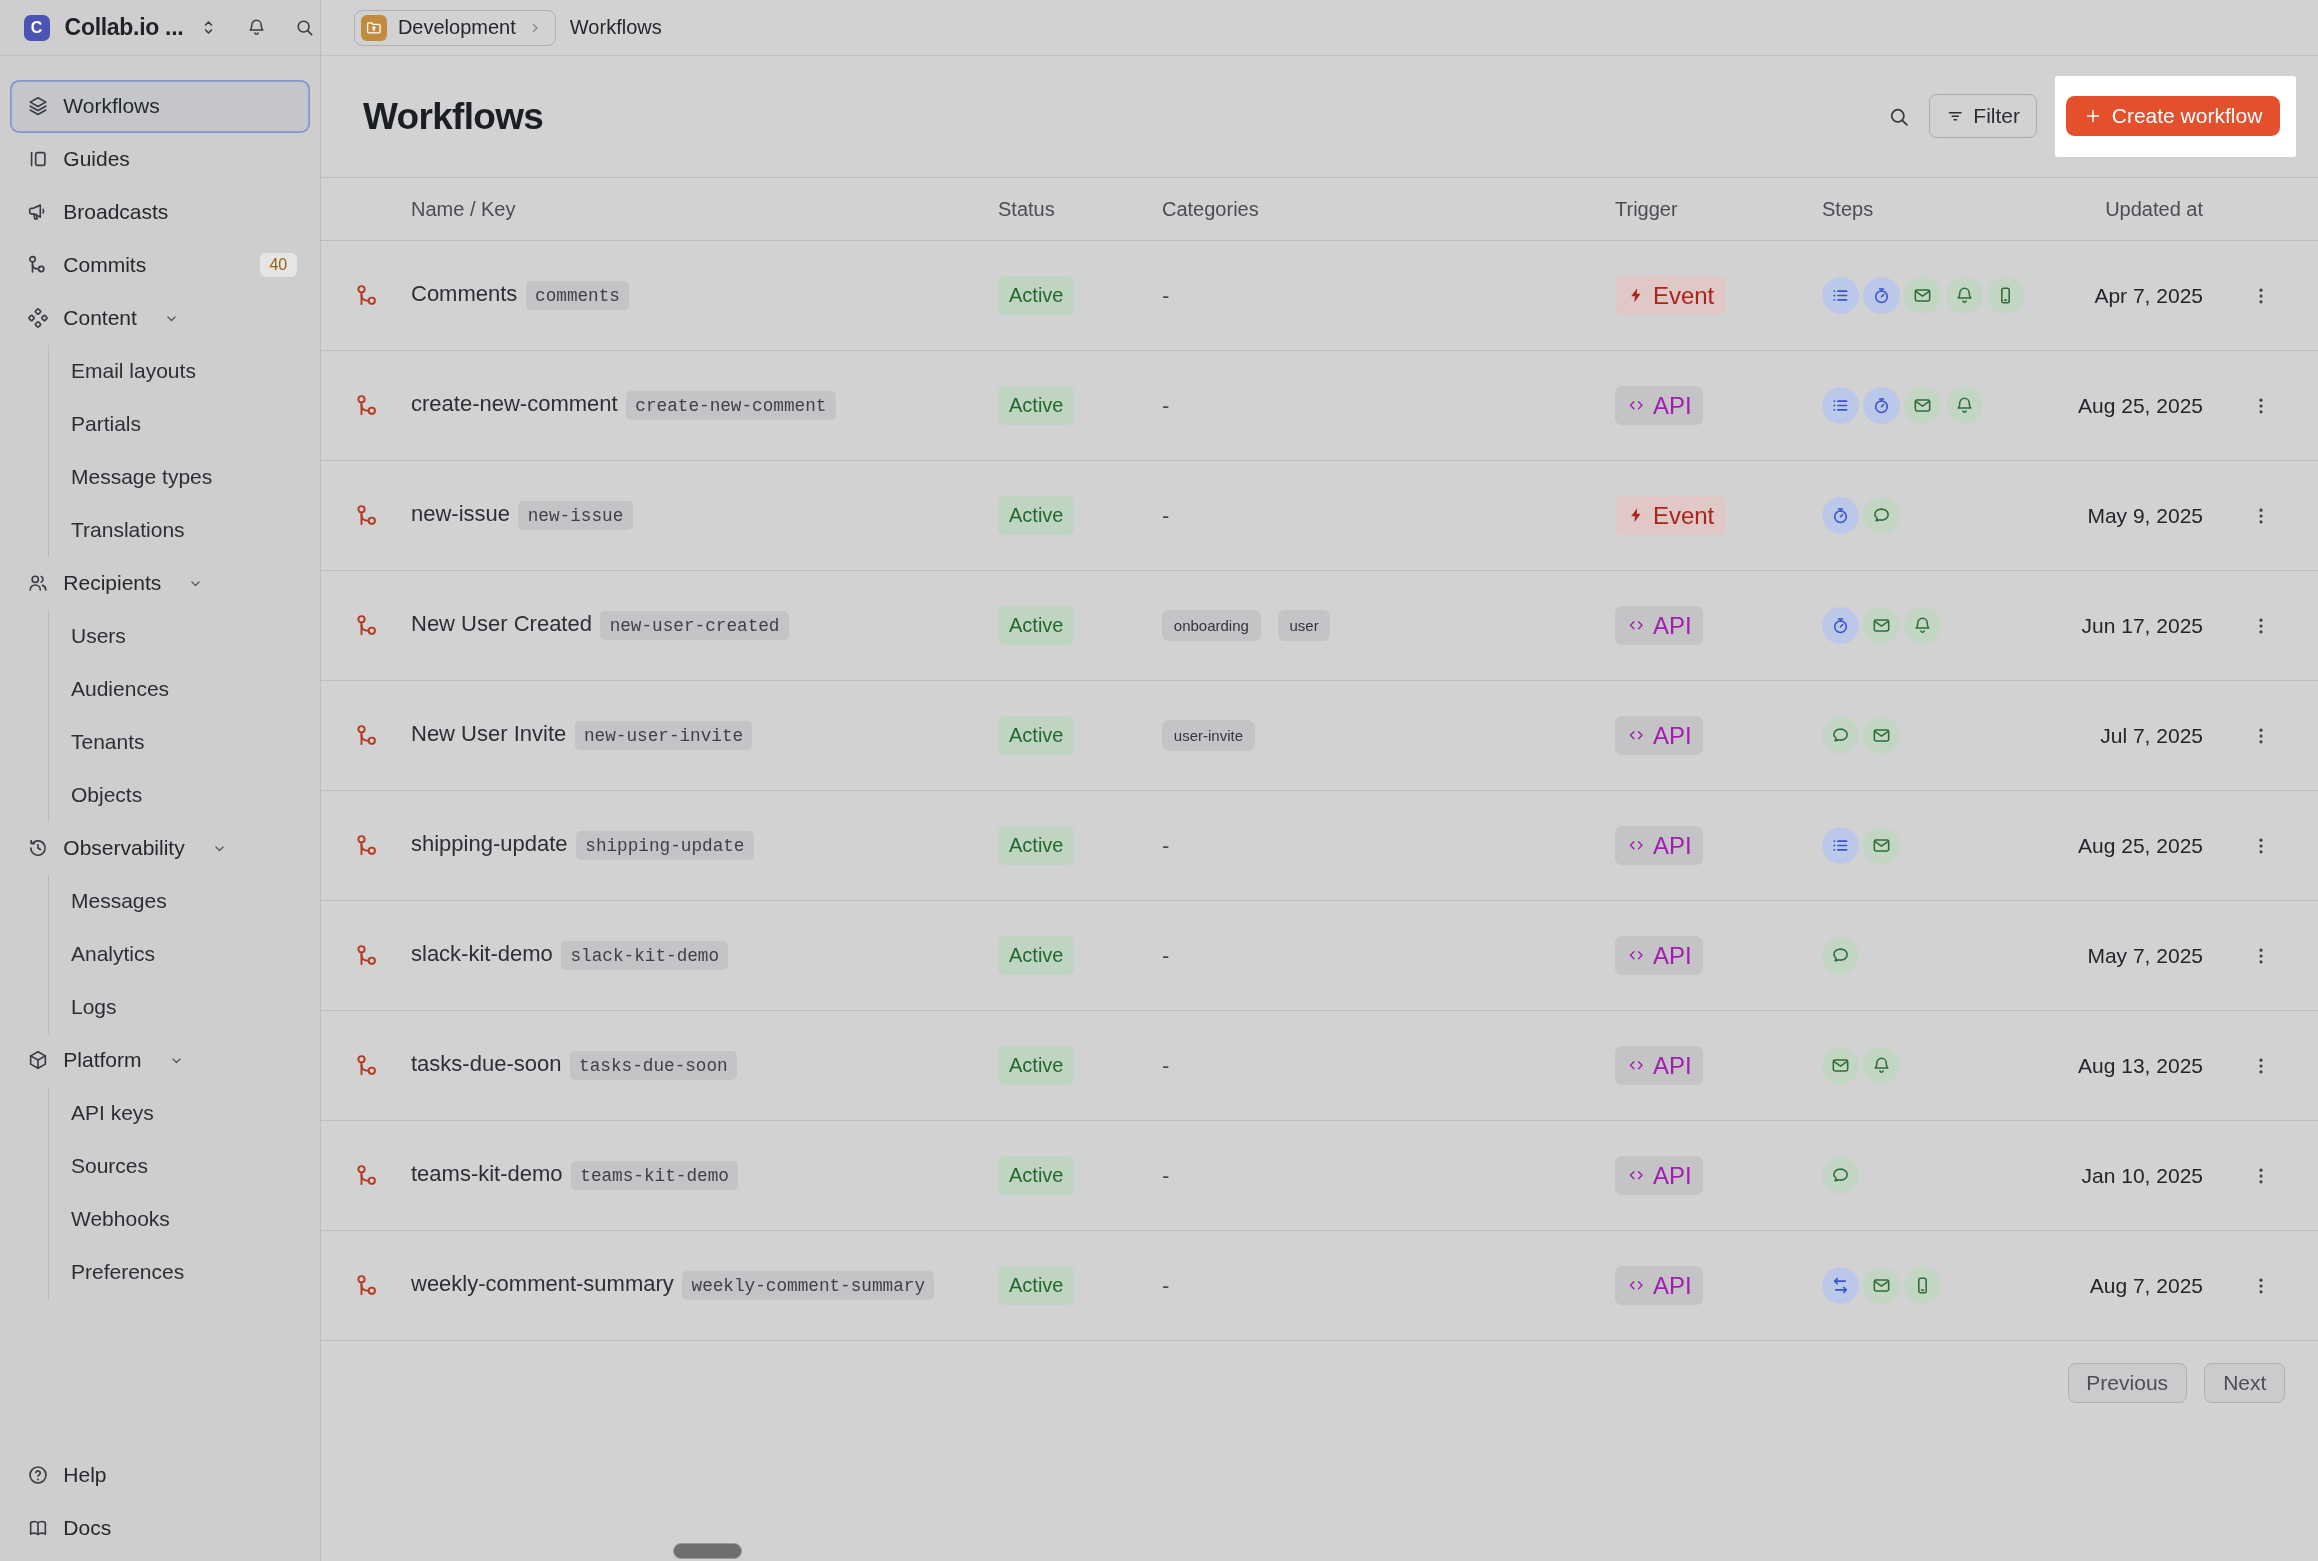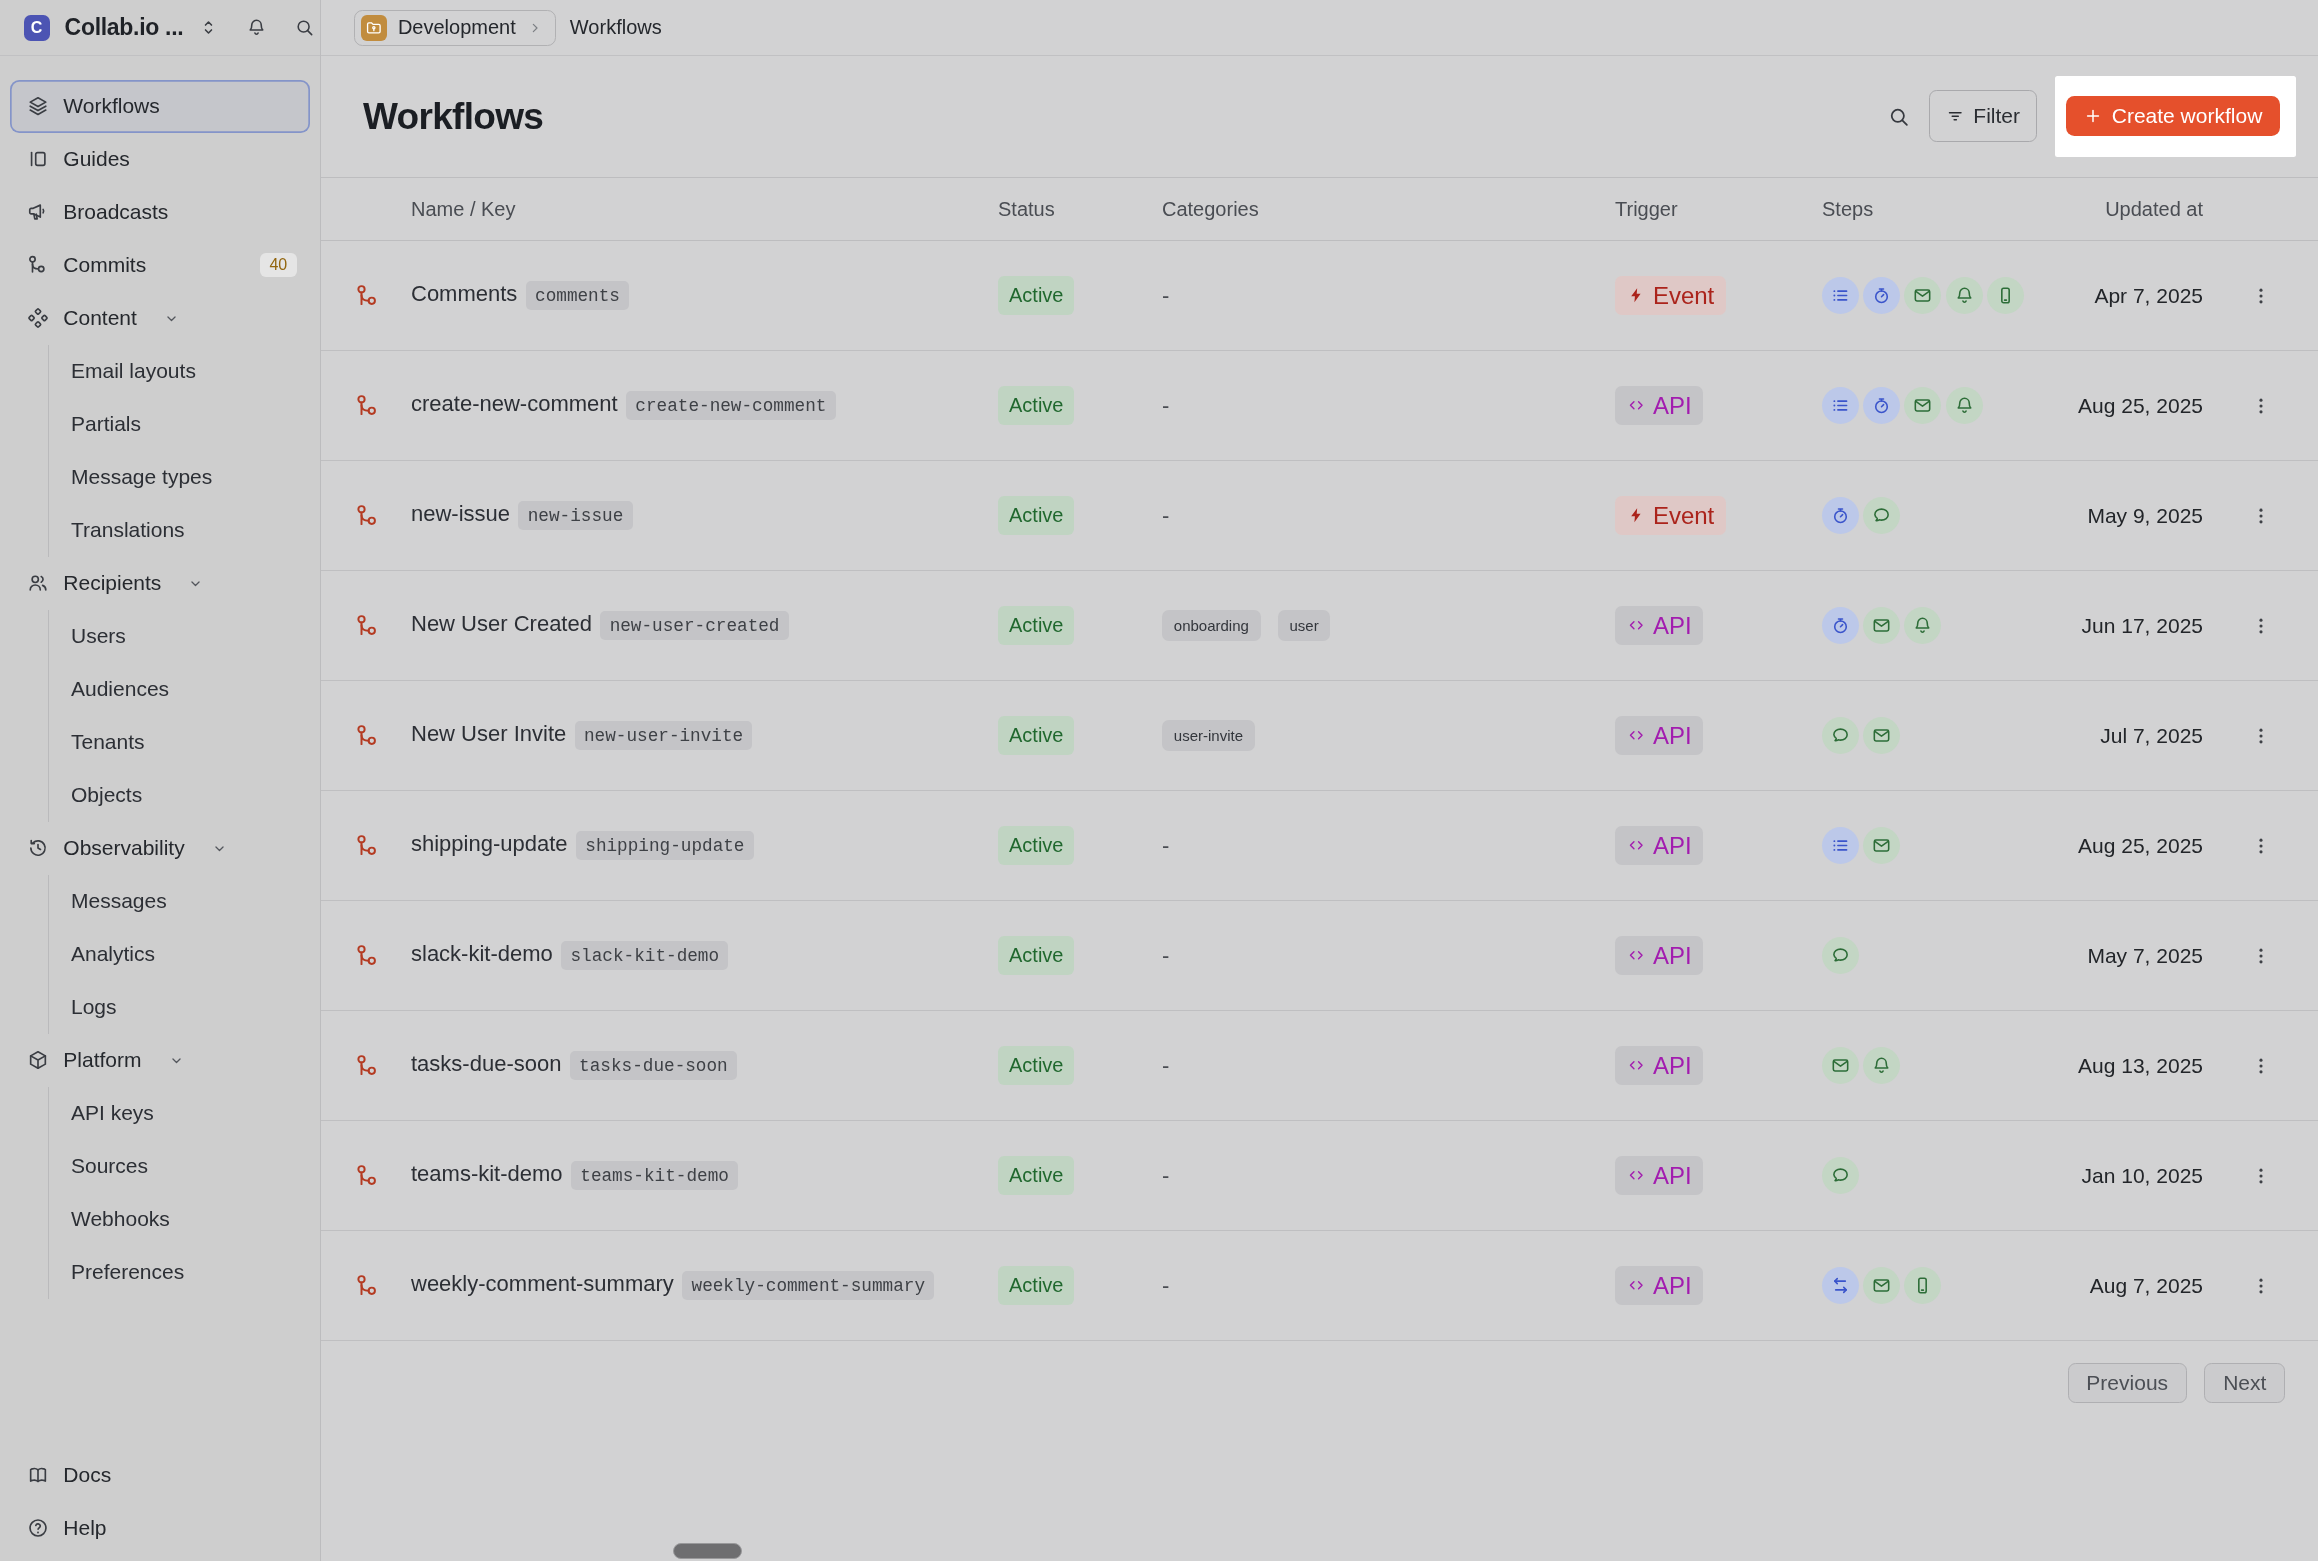--- a/index.html
+++ b/index.html
@@ -39,21 +39,21 @@
   .folder-chip{width:26px;height:26px;background:#c18c3e;border-radius:5.9px;display:flex;align-items:center;justify-content:center;flex:none;}
   .folder-chip .ic{width:17.7px;height:17.7px;color:#fff;}
   .crumb-label{font-size:20px;font-weight:500;color:#24272c;}
   .crumb-chev{width:16px;height:16px;color:#7c7f84;display:flex;}
   .crumb-page{font-size:20px;font-weight:500;color:#24272c;}
 
   .page-head{height:121px;flex:none;display:flex;align-items:center;padding:0 23px 0 42px;}
   .page-title{font-size:37px;font-weight:bold;color:#1b1e23;letter-spacing:-0.7px;}
   .actions{margin-left:auto;display:flex;align-items:center;gap:17.7px;}
   .search-btn{width:23.6px;height:23.6px;color:#36393f;display:flex;cursor:pointer;}
-  .filter-btn{height:52px;display:flex;align-items:center;gap:9.3px;padding:0 16px;border:0.8px solid #a9a9ac;border-radius:7.6px;font-size:21px;color:#2a2d32;background:transparent;cursor:pointer;box-sizing:border-box;}
+  .filter-btn{height:44px;display:flex;align-items:center;gap:9.3px;padding:0 16px;border:0.8px solid #a9a9ac;border-radius:7.6px;font-size:21px;color:#2a2d32;background:transparent;cursor:pointer;box-sizing:border-box;}
   .filter-btn .ic{width:18.5px;height:18.5px;color:#2a2d32;}
   .spotlight{background:#ffffff;border-radius:2.5px;padding:19.4px 16px 21px 11px;}
   .create-btn{height:40px;display:flex;align-items:center;gap:8.4px;padding:0 17.7px;background:#e5502c;border:none;border-radius:8.4px;color:#fff;font-size:21px;font-weight:500;cursor:pointer;}
   .create-btn .ic{width:20px;height:20px;color:#fff;}
 
   
   .grid{display:grid;grid-template-columns:56px 587px 164px 453px 207px 227px 1fr 116px;align-items:center;box-sizing:border-box;padding-left:34px;}
   .thead{height:64px;border-top:0.8px solid #bdbdbf;border-bottom:0.8px solid #bdbdbf;font-size:20px;color:#4a4d53;}
   .th-right{text-align:right;}
   .trow{height:110px;border-bottom:0.8px solid #bfbfc1;cursor:pointer;}
@@ -265,35 +265,35 @@
           </div>
           <div class="sb-subitem">
             <span>Preferences</span>
           </div>
         </div>
       </nav>
     <div class="sb-footer">
         <div class="sb-item">
           <span class="ic ">
             <svg viewBox="0 0 24 24" fill="none" stroke="currentColor" stroke-width="1.8" stroke-linecap="round" stroke-linejoin="round">
-              <path d="M12 6.5C10.8 5.4 8.9 4.8 7.2 5 6 5.1 4.9 5.5 4 6.1v12.6c.9-.6 2-1 3.2-1.1 1.7-.2 3.6.4 4.8 1.5 1.2-1.1 3.1-1.7 4.8-1.5 1.2.1 2.3.5 3.2 1.1V6.1c-.9-.6-2-1-3.2-1.1-1.7-.2-3.6.4-4.8 1.5z"></path>
-              <path d="M12 6.5v12.6"></path>
-            </svg>
-          </span>
-          <span>Docs</span>
-        </div>
-        <div class="sb-item">
-          <span class="ic ">
-            <svg viewBox="0 0 24 24" fill="none" stroke="currentColor" stroke-width="1.8" stroke-linecap="round" stroke-linejoin="round">
               <circle cx="12" cy="12" r="8.7"></circle>
               <path d="M9.6 9.3a2.5 2.5 0 0 1 4.9.6c0 1.7-2.4 2-2.4 3.4"></path>
               <circle cx="12" cy="16.8" r="0.4" fill="currentColor" stroke-width="1.4"></circle>
             </svg>
           </span>
           <span>Help</span>
+        </div>
+        <div class="sb-item">
+          <span class="ic ">
+            <svg viewBox="0 0 24 24" fill="none" stroke="currentColor" stroke-width="1.8" stroke-linecap="round" stroke-linejoin="round">
+              <path d="M12 6.5C10.8 5.4 8.9 4.8 7.2 5 6 5.1 4.9 5.5 4 6.1v12.6c.9-.6 2-1 3.2-1.1 1.7-.2 3.6.4 4.8 1.5 1.2-1.1 3.1-1.7 4.8-1.5 1.2.1 2.3.5 3.2 1.1V6.1c-.9-.6-2-1-3.2-1.1-1.7-.2-3.6.4-4.8 1.5z"></path>
+              <path d="M12 6.5v12.6"></path>
+            </svg>
+          </span>
+          <span>Docs</span>
         </div>
       </div>
   </aside>
 
   <main class="main">
 
     <div class="topbar">
       <div class="crumb-pill">
         <span class="folder-chip">
             <span class="ic">

